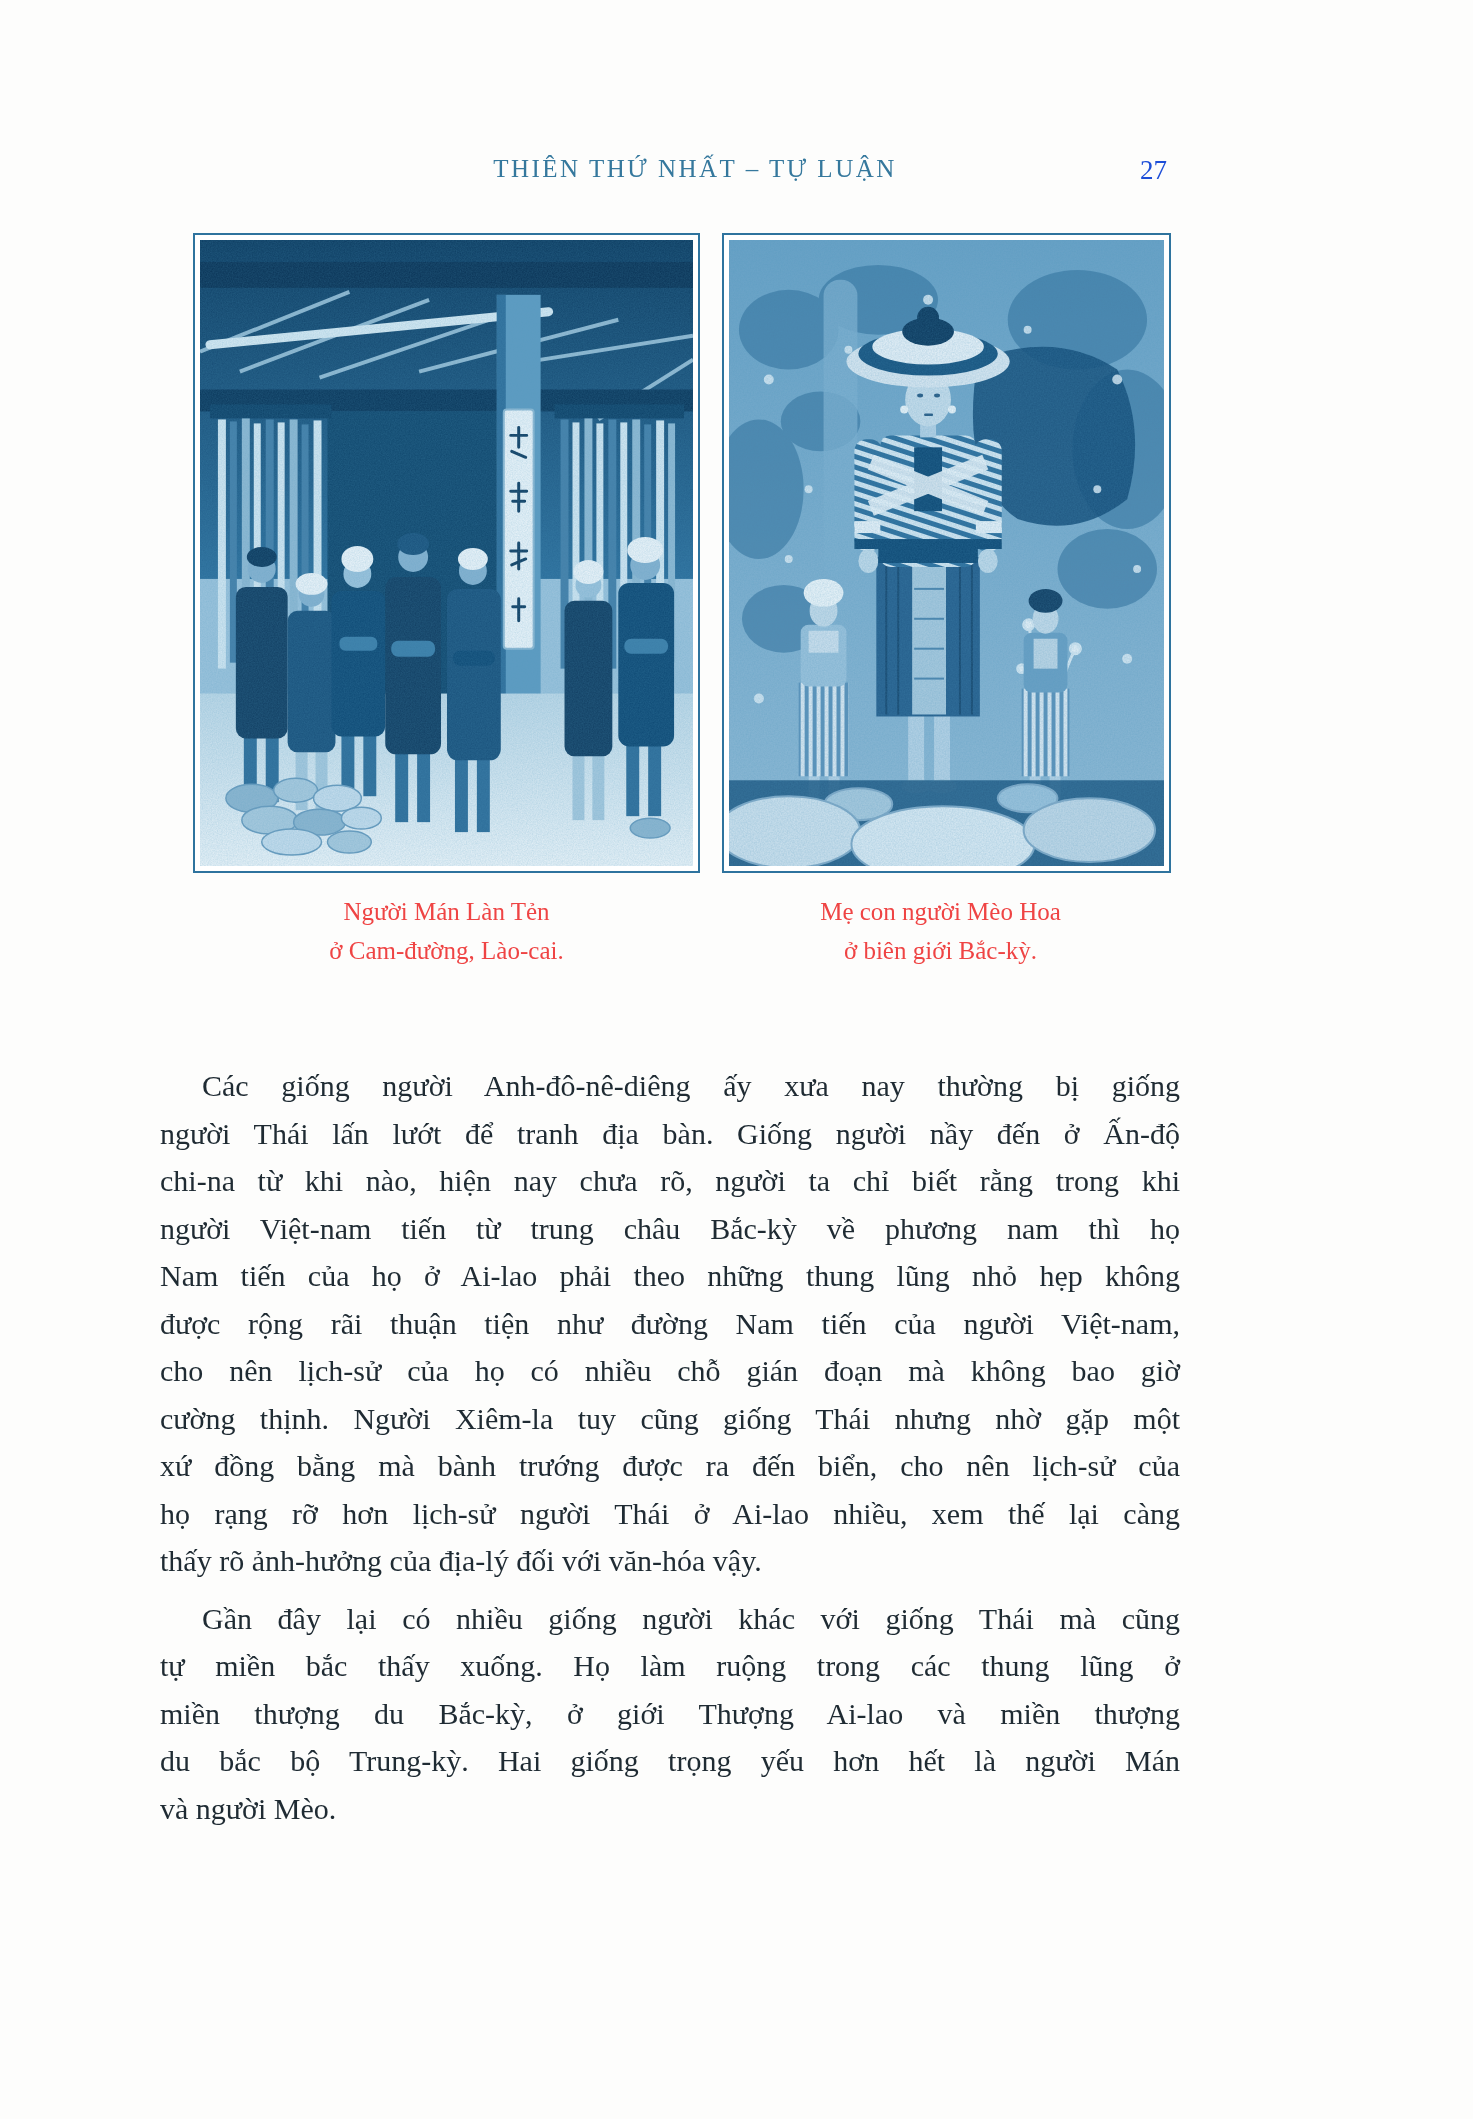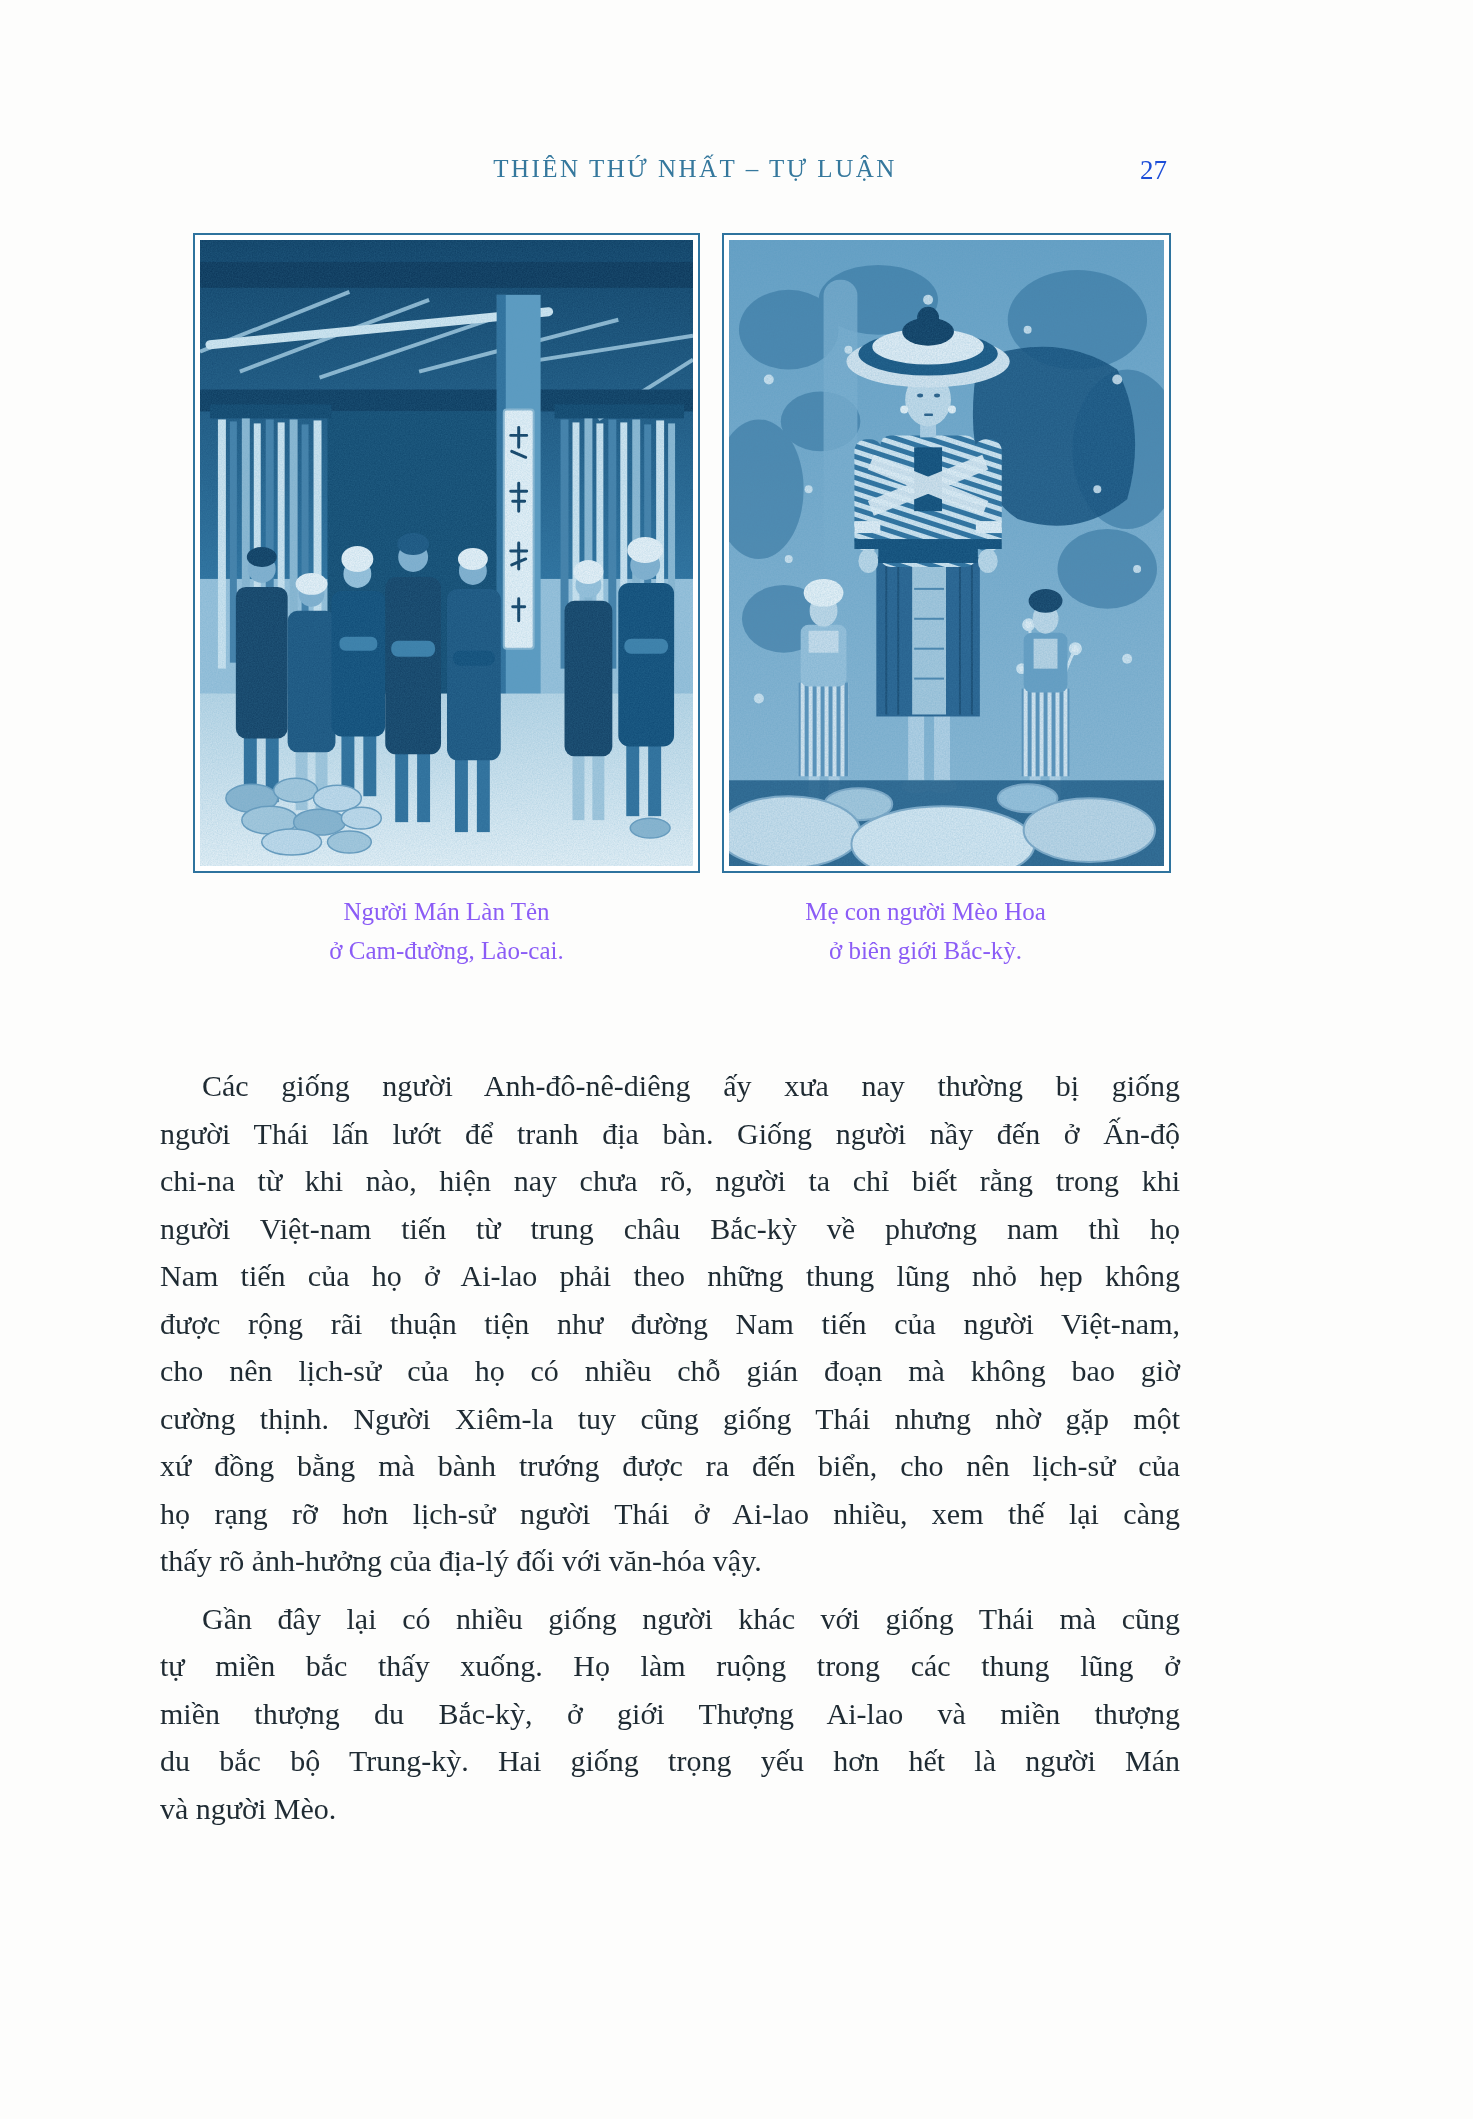--- a/index.html
+++ b/index.html
@@ -30,25 +30,25 @@
     border:2px solid #2e739e;
     background:#ffffff;
     padding:5px;
   }
   .photo-left{left:193px;width:507px;height:640px;}
   .photo-right{left:722px;width:449px;height:640px;}
   .photo svg{display:block;width:100%;height:100%;}
   
   .caption{
     position:absolute;top:892px;
-    text-align:center;color:#8b5cf6;
+    text-align:center;color:#ef4444;
     font-size:25px;line-height:39px;
   }
   .caption-left{left:193px;width:507px;}
-  .caption-right{left:701px;width:449px;}
+  .caption-right{left:716px;width:449px;}
   
   .bodytext{
     position:absolute;left:160px;top:1062px;width:1020px;
     color:#1f2b33;
     font-size:30px;line-height:47.5px;
   }
   .para + .para{margin-top:10px;}
   .line{
     text-align:justify;
     text-align-last:justify;

